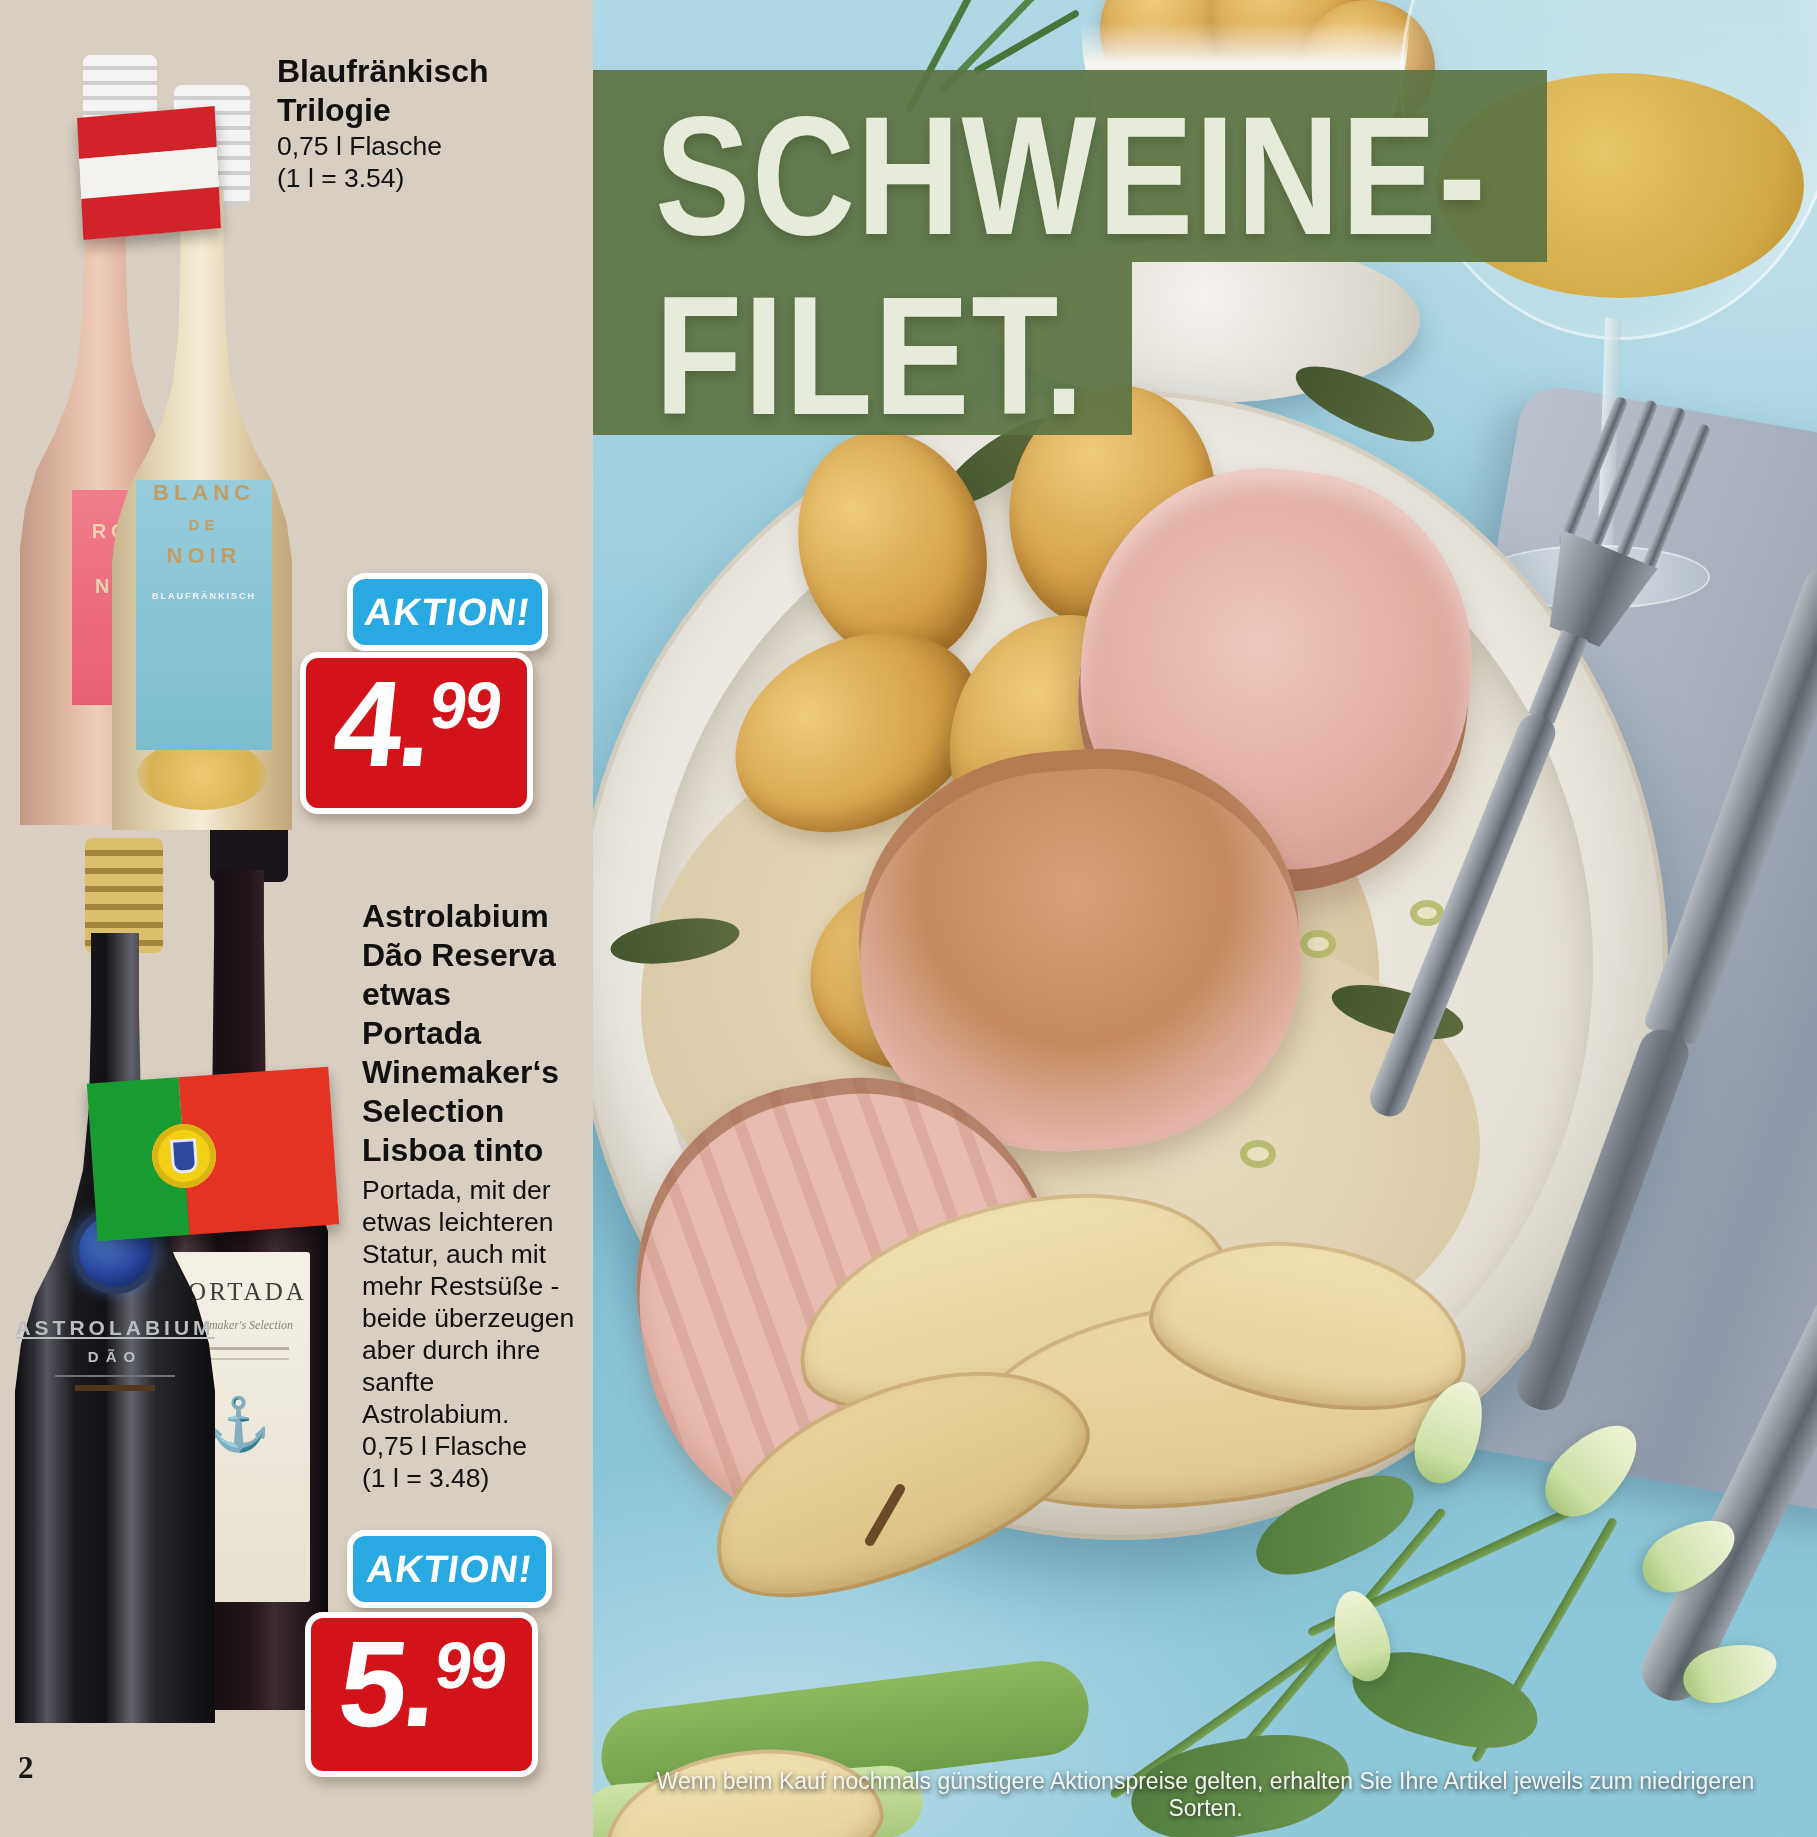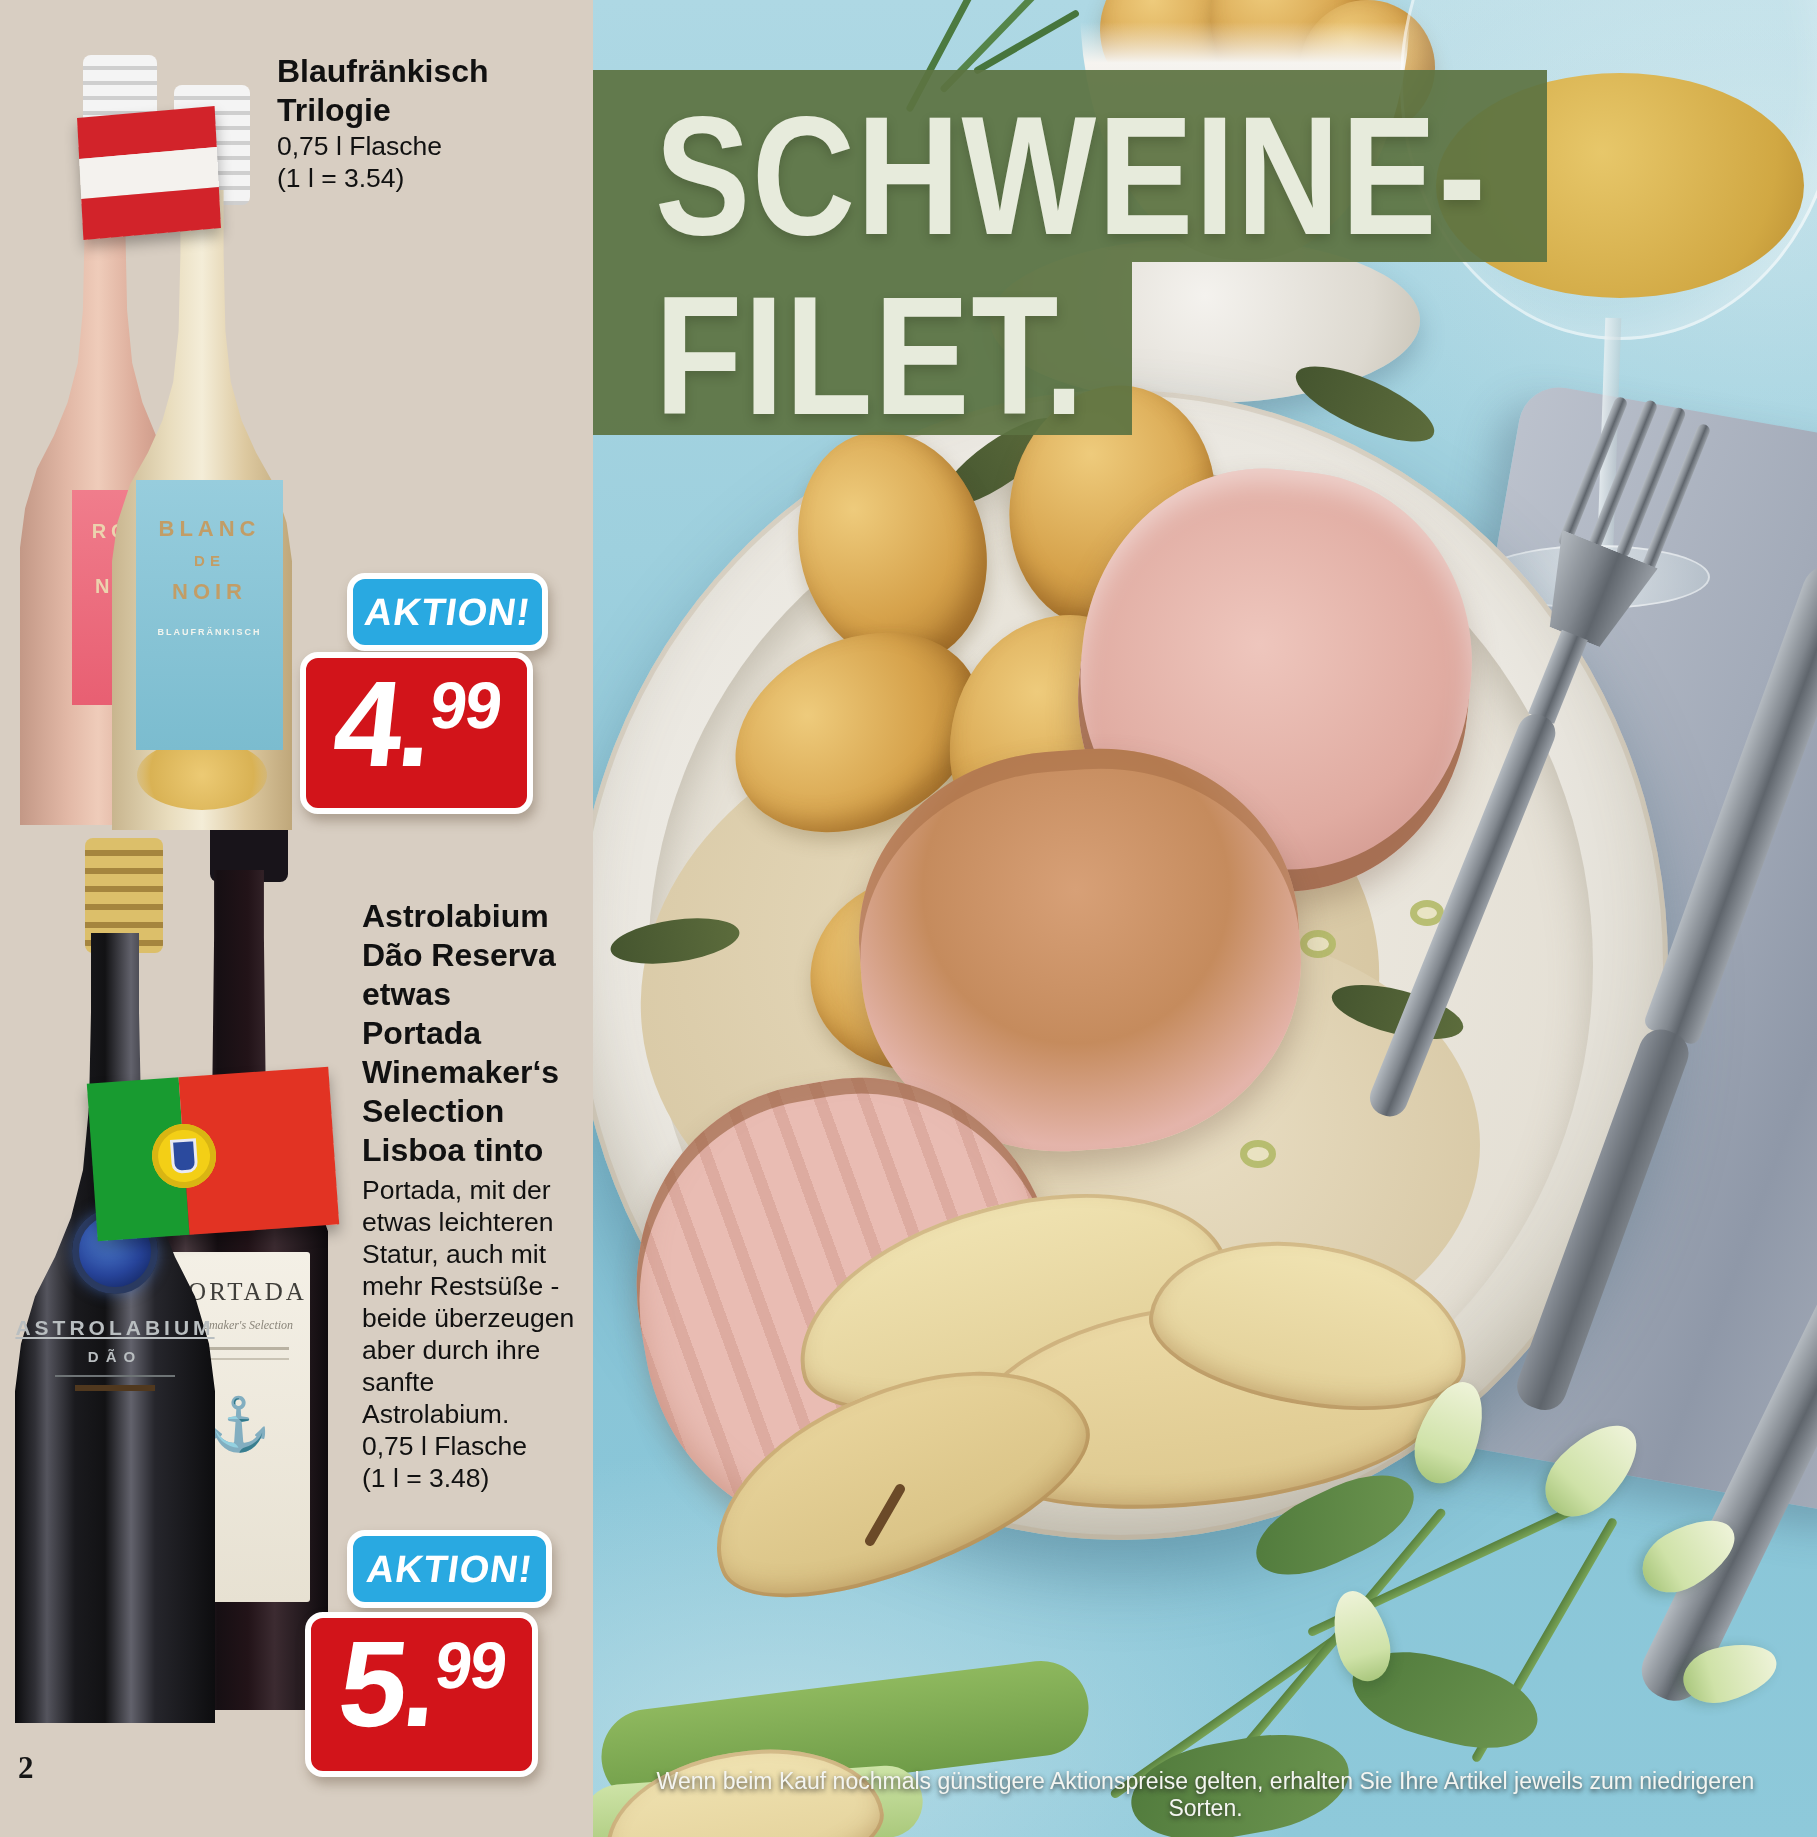--- a/index.html
+++ b/index.html
@@ -199,21 +199,21 @@
       <div class="lbl-small" style="font-size:20px;">ROSÉ</div>
       <div class="lbl-small" style="font-size:14px;margin-top:8px;">DE</div>
       <div class="lbl-small" style="font-size:20px;margin-top:8px;">NOIR</div>
     </div>
   </div>
 
   <div class="bottle" style="left:112px;top:85px;width:180px;height:745px;z-index:3;">
     <div class="cap white" style="left:62px;top:0;width:76px;height:120px;"></div>
     <div class="glass clip-burg" style="top:105px;height:640px;background:linear-gradient(90deg,#c8b58e 0%,#e9ddbe 32%,#f4edd8 50%,#ddc9a0 74%,#bfa77a 100%);"></div>
     <div style="position:absolute;left:25px;top:655px;width:130px;height:70px;border-radius:50%;background:radial-gradient(circle,#ecca74,#d9b254 70%,rgba(217,178,84,0));"></div>
-    <div class="blabel" style="left:24px;top:395px;width:147px;height:270px;background:linear-gradient(180deg,#97cddd,#7bbccf);padding-top:36px;color:#c29d66;">
+    <div class="blabel" style="left:24px;top:395px;width:136px;height:270px;background:linear-gradient(180deg,#97cddd,#7bbccf);color:#c29d66;">
       <div class="lbl-small" style="font-size:22px;">BLANC</div>
       <div class="lbl-small" style="font-size:15px;margin-top:10px;">DE</div>
       <div class="lbl-small" style="font-size:22px;margin-top:10px;">NOIR</div>
       <div style="font-size:9px;letter-spacing:2px;margin-top:22px;color:#f2f4ee;font-weight:bold;">BLAUFRÄNKISCH</div>
     </div>
   </div>
 
   <div class="flag flag-at" style="left:80px;top:112px;width:138px;height:122px;z-index:5;">
     <div class="r"></div>
     <div class="w"></div>

